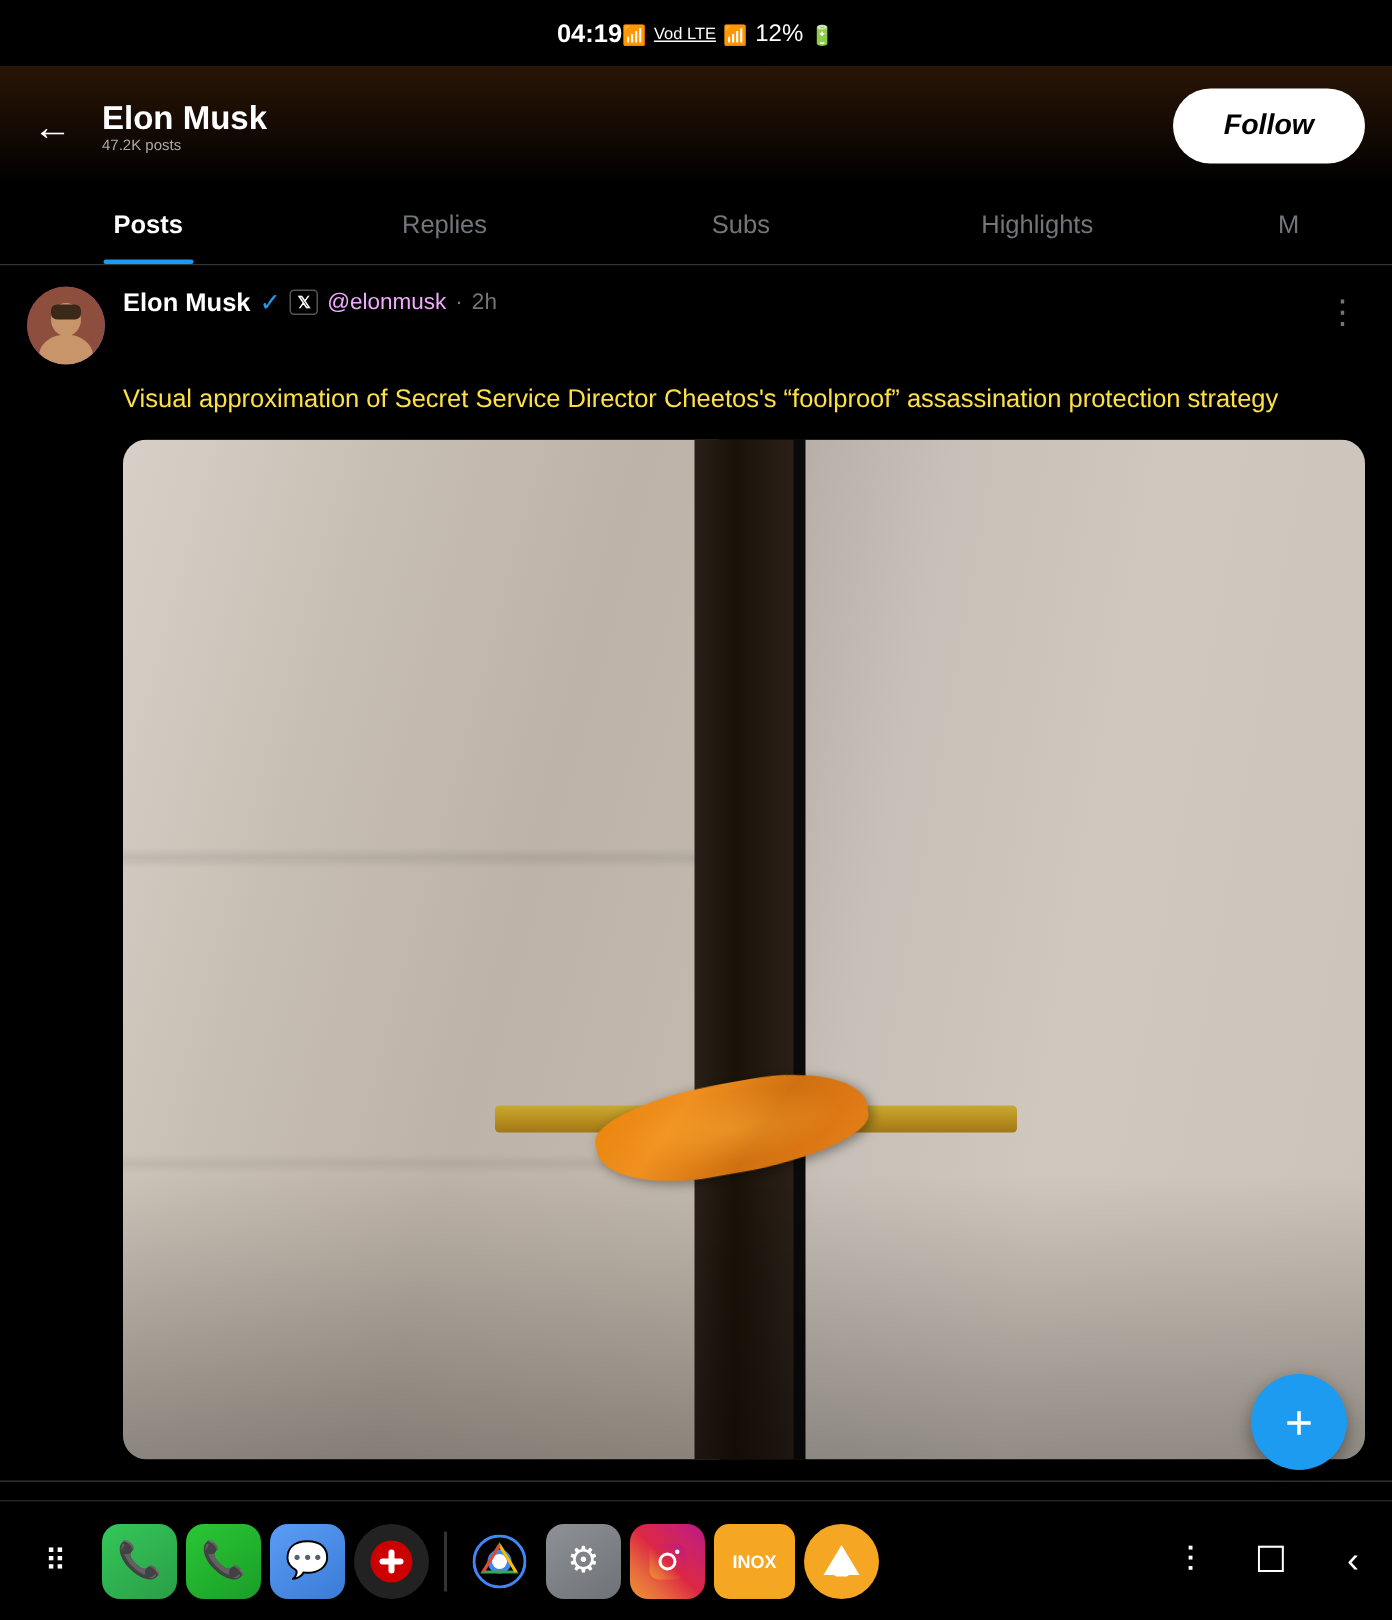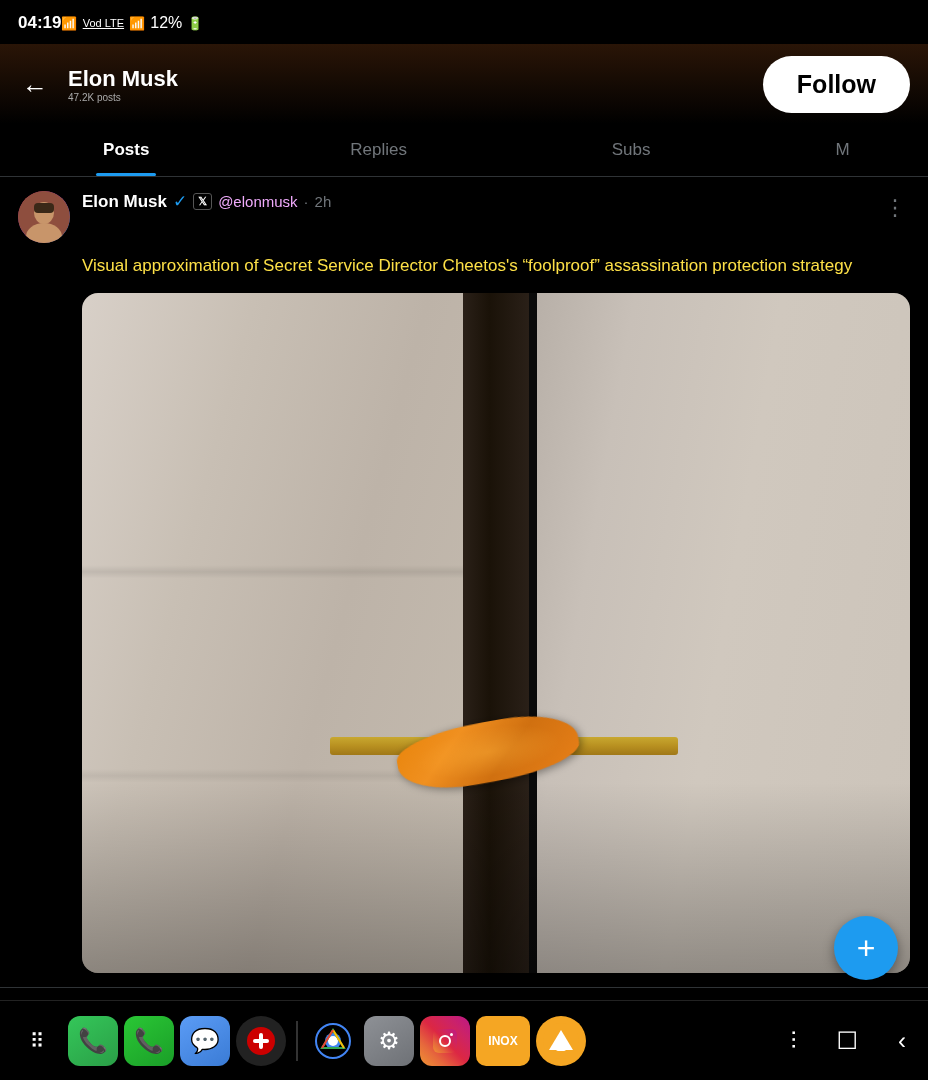--- a/index.html
+++ b/index.html
@@ -9,21 +9,21 @@
       min-height: 1080px;
       background: #000;
       font-family: -apple-system, BlinkMacSystemFont, 'Segoe UI', Arial, sans-serif;
       color: #fff;
       overflow-x: hidden;
     }
 
     
     .status-bar {
       display: flex;
-      justify-content: flex-start;
+      justify-content: center;
       align-items: center;
       padding: 8px 18px 6px 18px;
       height: 44px;
       background: #000;
     }
     .status-time {
       font-size: 17px;
       font-weight: 600;
       color: #fff;
     }
@@ -60,23 +60,24 @@
     .header-posts {
       font-size: 10px;
       color: #aaa;
     }
     .follow-btn {
       background: #fff;
       color: #000;
       border: none;
       border-radius: 50px;
       padding: 14px 34px;
-      font-size: 25px;
+      font-size: 19px;
       font-weight: 700;
       cursor: pointer;
+      font-style: italic;
     }
 
     
     .tabs {
       display: flex;
       border-bottom: 1px solid #2f3336;
       background: #000;
     }
     .tab {
       flex: 1;
@@ -390,20 +391,23 @@
 
 <div class="tabs">
   <div class="tab active">
     <span>Posts</span>
   </div>
   <div class="tab">
     <span>Replies</span>
   </div>
   <div class="tab">
     <span>Subs</span>
+  </div>
+  <div class="tab">
+    <span>Highlights</span>
   </div>
   <div class="tab tab-more">
     <span>M</span>
   </div>
 </div>
 
 <div class="tweet-card">
   <div class="tweet-header">
     <div class="avatar">
 

